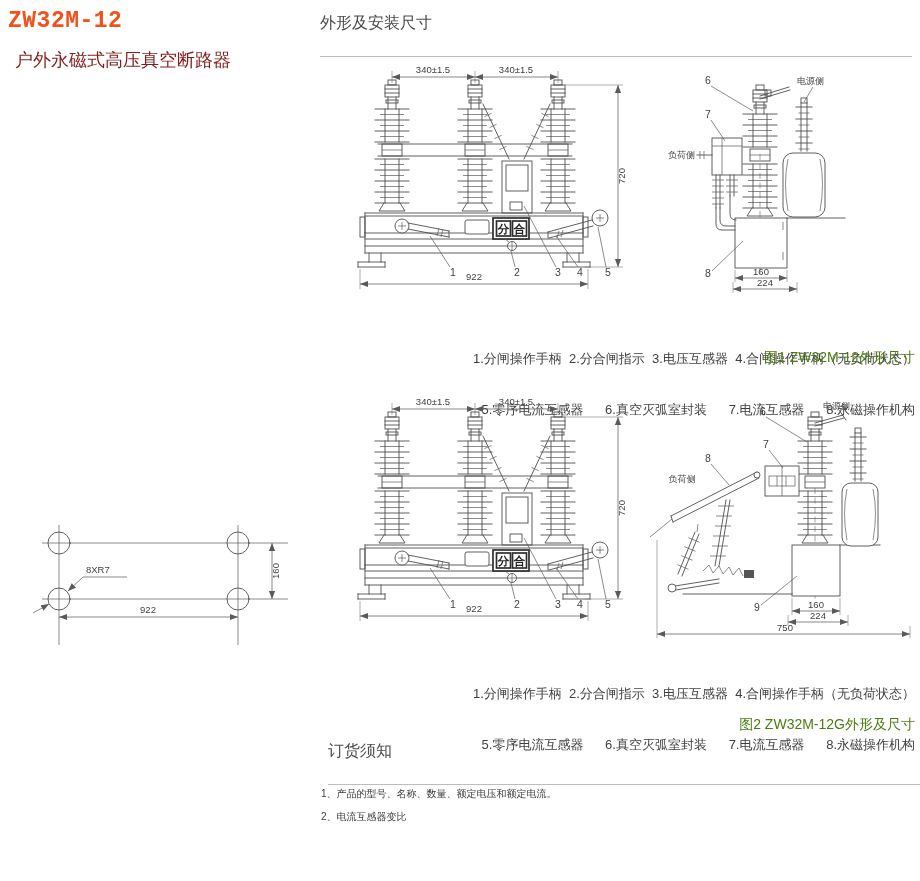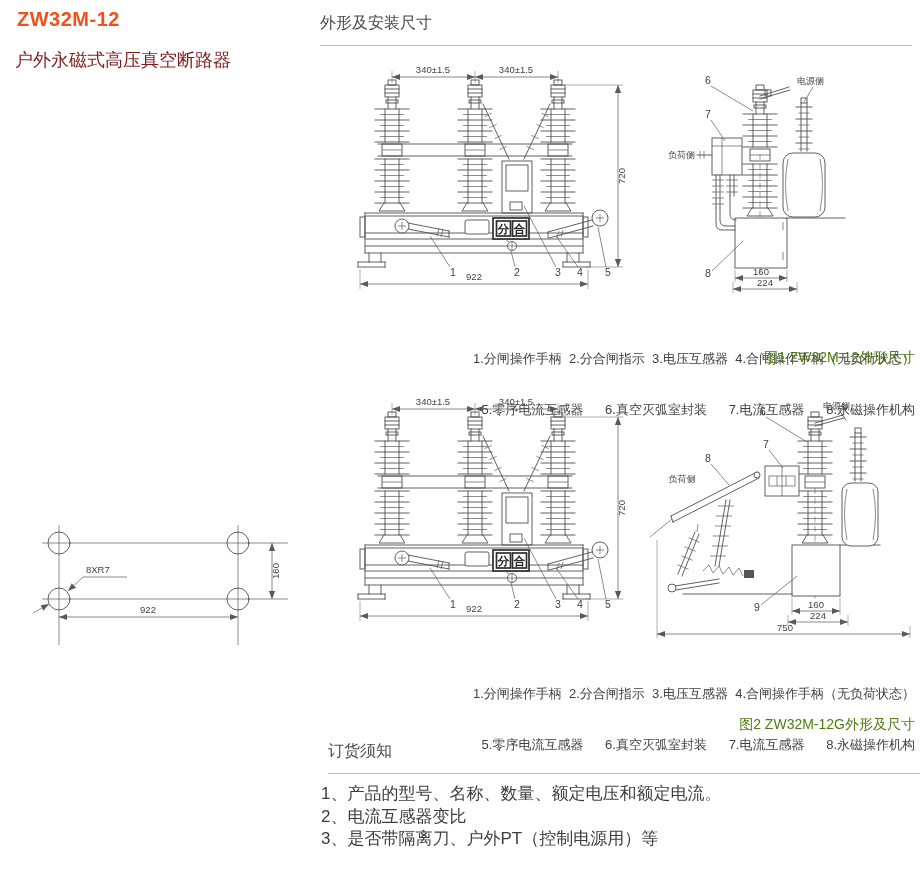--- a/index.html
+++ b/index.html
@@ -1,37 +1,37 @@
 <!DOCTYPE html>
 <html style="--accent: #F1511B;"><head>
 <meta charset="utf-8">
 <style>
   html,body{margin:0;padding:0;background:#ffffff;}
   .page{position:relative;width:920px;height:881px;background:#fff;overflow:hidden;
         color:#3f3f3f;font-family:"Liberation Sans","DejaVu Sans",sans-serif;}
-  .title{position:absolute;left:17px;top:8px;font-size:20px;font-weight:bold;
-         color:var(--accent,#F1511B);letter-spacing:.5px;}
+  .title{position:absolute;left:8px;top:8px;font-size:23px;font-weight:bold;
+         color:var(--accent,#F1511B);letter-spacing:.5px;font-family:Liberation Mono, monospace;}
   .subtitle{position:absolute;left:15px;top:48px;font-size:18px;color:#7f1d1d;}
   .sec-head{position:absolute;font-size:16px;color:#4a4a4a;
-            border-bottom:1px solid #bdbdbd;padding-bottom:11px;}
+            border-bottom:1px solid #bdbdbd;padding-bottom:22px;}
   #outline-head{left:320px;top:13px;width:592px;}
   #ordering-head{left:320px;top:741px;width:592px;margin-left:8px;}
   svg.fig{position:absolute;}
   #fig1svg{left:345px;top:56px;}
   #fig2svg{left:345px;top:388px;}
   #fig3svg{left:20px;top:500px;}
   .parts{position:absolute;left:345px;width:570px;text-align:right;font-size:13px;
          line-height:17px;white-space:pre;color:#3f3f3f;}
   #parts1{top:316px;}
   #parts2{top:651px;}
   .figcap{position:absolute;font-size:14px;text-align:right;color:#4d7c0f;}
   #figcap1{left:345px;top:349px;width:570px;}
   #figcap2{left:345px;top:685px;width:570px;margin-top:31px;}
   #figcap3{left:20px;top:664px;width:282px;}
-  .order-list{position:absolute;left:321px;top:783px;font-size:17px;
+  .order-list{position:absolute;left:321px;top:783px;font-size:10px;
               line-height:22.5px;color:#3c3c3c;}
   
   .ln{stroke:#4f4f4f;stroke-width:.9;fill:none;stroke-linecap:square;}
   .lt{stroke:#5a5a5a;stroke-width:.7;fill:none;}
   .bx{stroke:#4f4f4f;stroke-width:.9;fill:#fff;}
   .bk{stroke:#2e2e2e;stroke-width:1.7;fill:#fff;}
   .dim{stroke:#6a6a6a;stroke-width:.8;fill:none;}
   .ext{stroke:#8c8c8c;stroke-width:.7;fill:none;}
   .dash{stroke:#808080;stroke-width:.7;fill:none;stroke-dasharray:6 3.5;}
   text{fill:#3f3f3f;font-family:"Liberation Sans","DejaVu Sans",sans-serif;}
@@ -274,16 +274,15 @@
       <path class="lt" d="M63,77H107"></path>
       <path class="lt" d="M63,77L48,91" marker-end="url(#ah)"></path>
       <path class="lt" d="M13,113L29,104" marker-end="url(#ah)"></path>
     </g>
   </svg>
 
   <div class="sec-head" id="ordering-head">订货须知</div>
   <div class="order-list">
     <div>1、产品的型号、名称、数量、额定电压和额定电流。</div>
     <div>2、电流互感器变比</div>
-    <div>3、是否带隔离刀、户外PT（控制电源用）等</div>
   </div>
 
 </div>
 
 </body></html>

